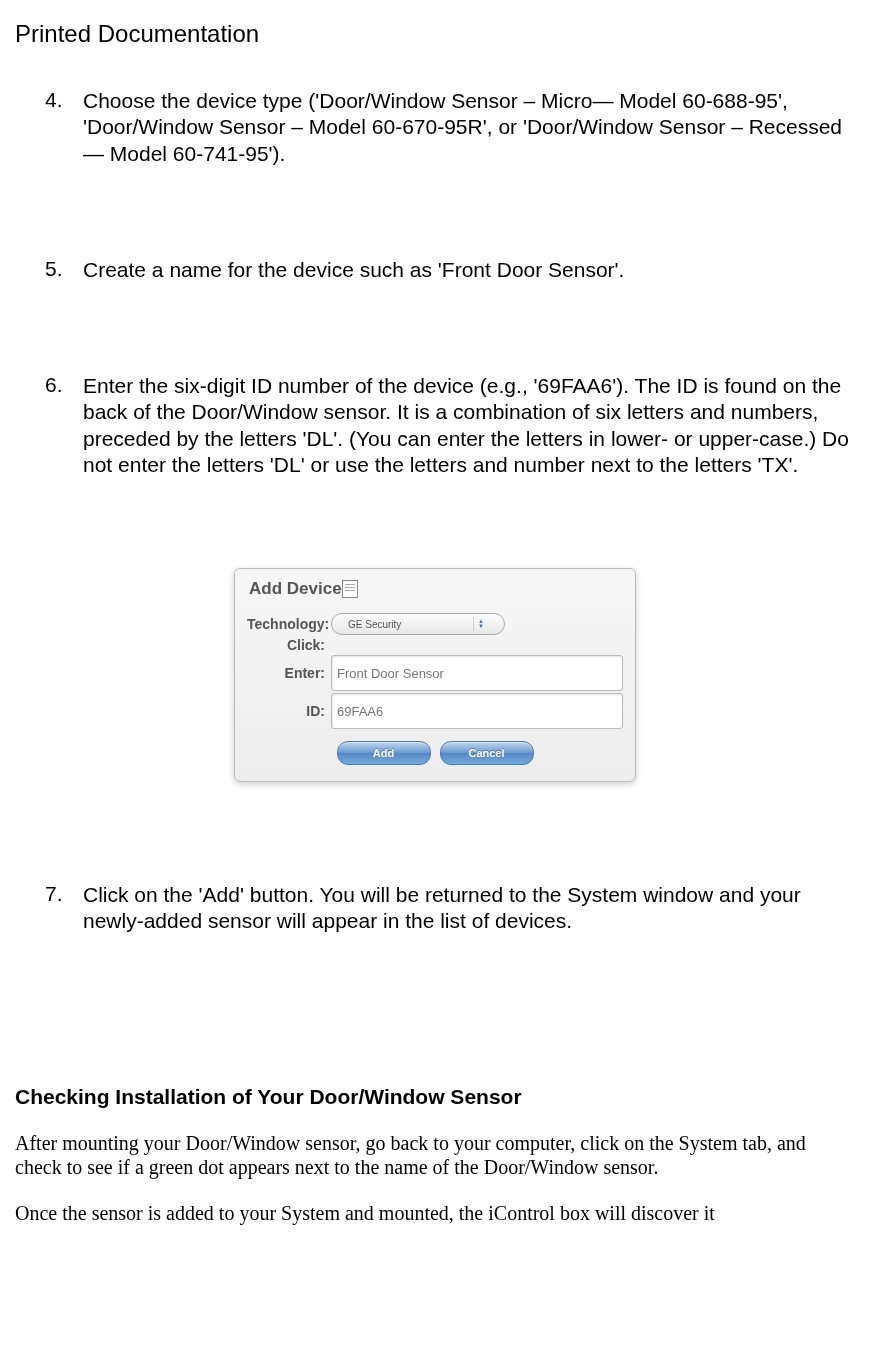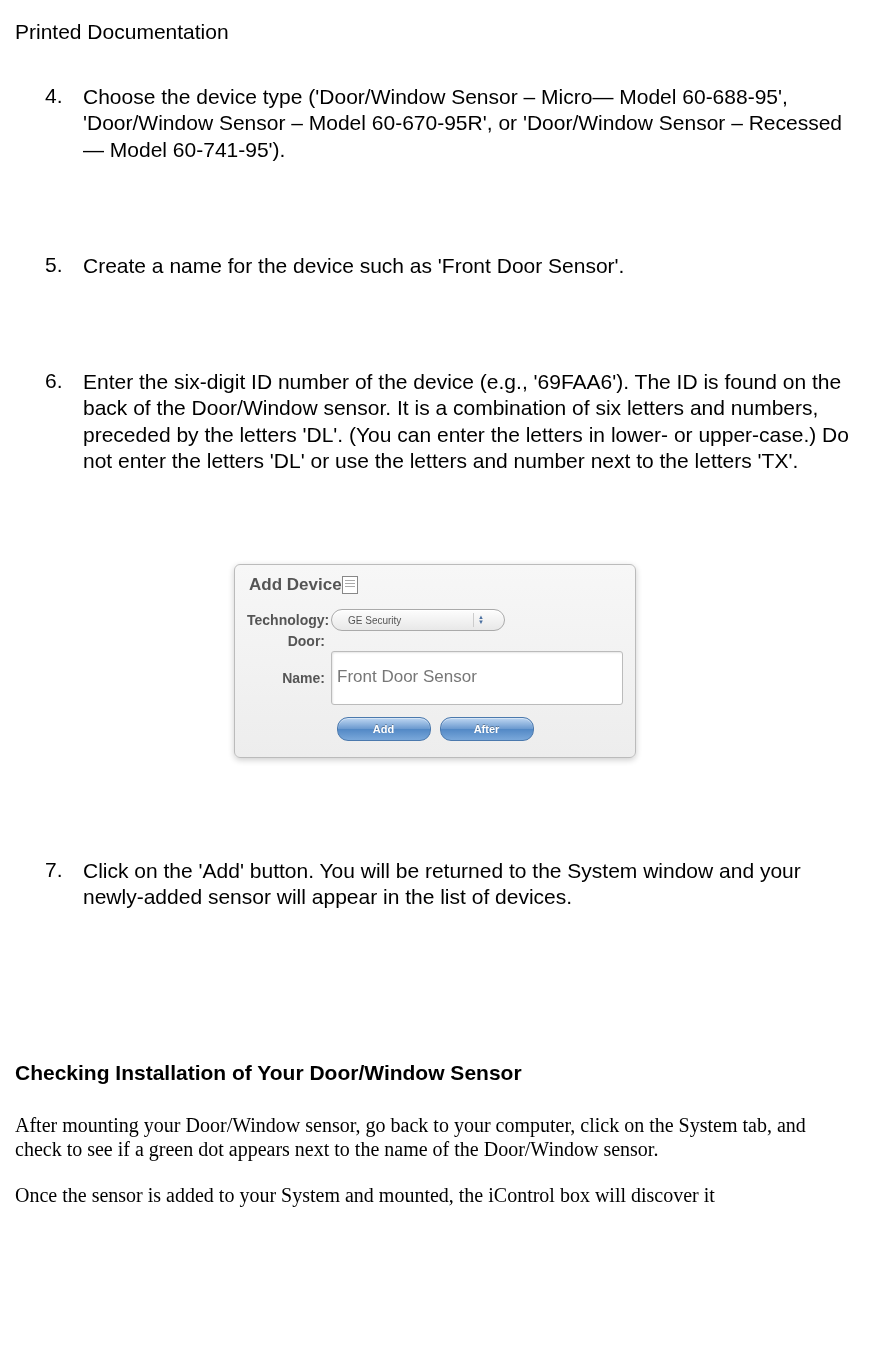--- a/index.html
+++ b/index.html
@@ -5,21 +5,21 @@
   body {
     margin: 0;
     padding: 20px 15px;
     font-family: Arial, Helvetica, sans-serif;
     font-size: 21px;
     color: #000;
     background: #fff;
     width: 840px;
   }
   .header {
-    font-size: 21px;
+    font-size: 24px;
     margin-bottom: 40px;
   }
   .list-item {
     display: flex;
     margin-bottom: 90px;
     margin-left: 30px;
   }
   .list-item.last {
     margin-bottom: 60px;
   }
@@ -109,25 +109,25 @@
     font-size: 6px;
     line-height: 5px;
     color: #4a6fa0;
   }
   .input {
     flex: 1;
     height: 18px;
     border: 1px solid #bbb;
     border-radius: 3px;
     background: #fff;
-    font-size: 17px;
+    font-size: 13px;
     color: #777;
-    padding: 17px 5px;
-    display: flex;
-    align-items: flex-end;
+    padding: 8px 5px;
+    display: flex;
+    align-items: center;
     box-shadow: inset 1px 1px 2px rgba(0,0,0,0.1);
   }
   .btn-row {
     display: flex;
     justify-content: center;
     gap: 9px;
     margin-top: 12px;
   }
   .btn {
     width: 92px;
@@ -141,21 +141,21 @@
     display: flex;
     align-items: center;
     justify-content: center;
     text-shadow: 0 -1px 0 rgba(0,0,0,0.3);
     box-shadow: inset 0 1px 0 rgba(255,255,255,0.4);
   }
   .section-heading {
     font-weight: bold;
     font-size: 21px;
     margin-top: 150px;
-    margin-bottom: 28px;
+    margin-bottom: 22px;
   }
   .para {
     font-family: "Times New Roman", Times, serif;
     font-size: 20px;
     line-height: 1.22;
     margin-bottom: 22px;
   }
 </style>
 </head>
 <body>
@@ -186,34 +186,40 @@
 
     <div class="form-row">
       <div class="label">Technology:</div>
       <div class="select short">
         <span>GE Security</span>
         <span class="caret">▲<br>▼</span>
       </div>
     </div>
 
     <div class="form-row">
-      <div class="label">Door:</div>
-    </div>
-
-    <div class="form-row">
-      <div class="label">Name:</div>
+      <div class="label">Click:</div>
+    </div>
+
+    <div class="form-row">
+      <div class="label">Enter:</div>
       <div class="input">
         <span>Front Door Sensor</span>
       </div>
     </div>
 
+    <div class="form-row">
+      <div class="label">ID:</div>
+      <div class="input">
+        <span>69FAA6</span>
+      </div>
+    </div>
 
     <div class="btn-row">
       <div class="btn">Add</div>
-      <div class="btn">After</div>
+      <div class="btn">Cancel</div>
     </div>
   </div>
 </div>
 
 <div class="list-item last">
   <div class="num">7.</div>
   <div class="txt">Click on the 'Add' button. You will be returned to the System window and your newly-added sensor will appear in the list of devices.</div>
 </div>
 
 <div class="section-heading">Checking Installation of Your Door/Window Sensor</div>

